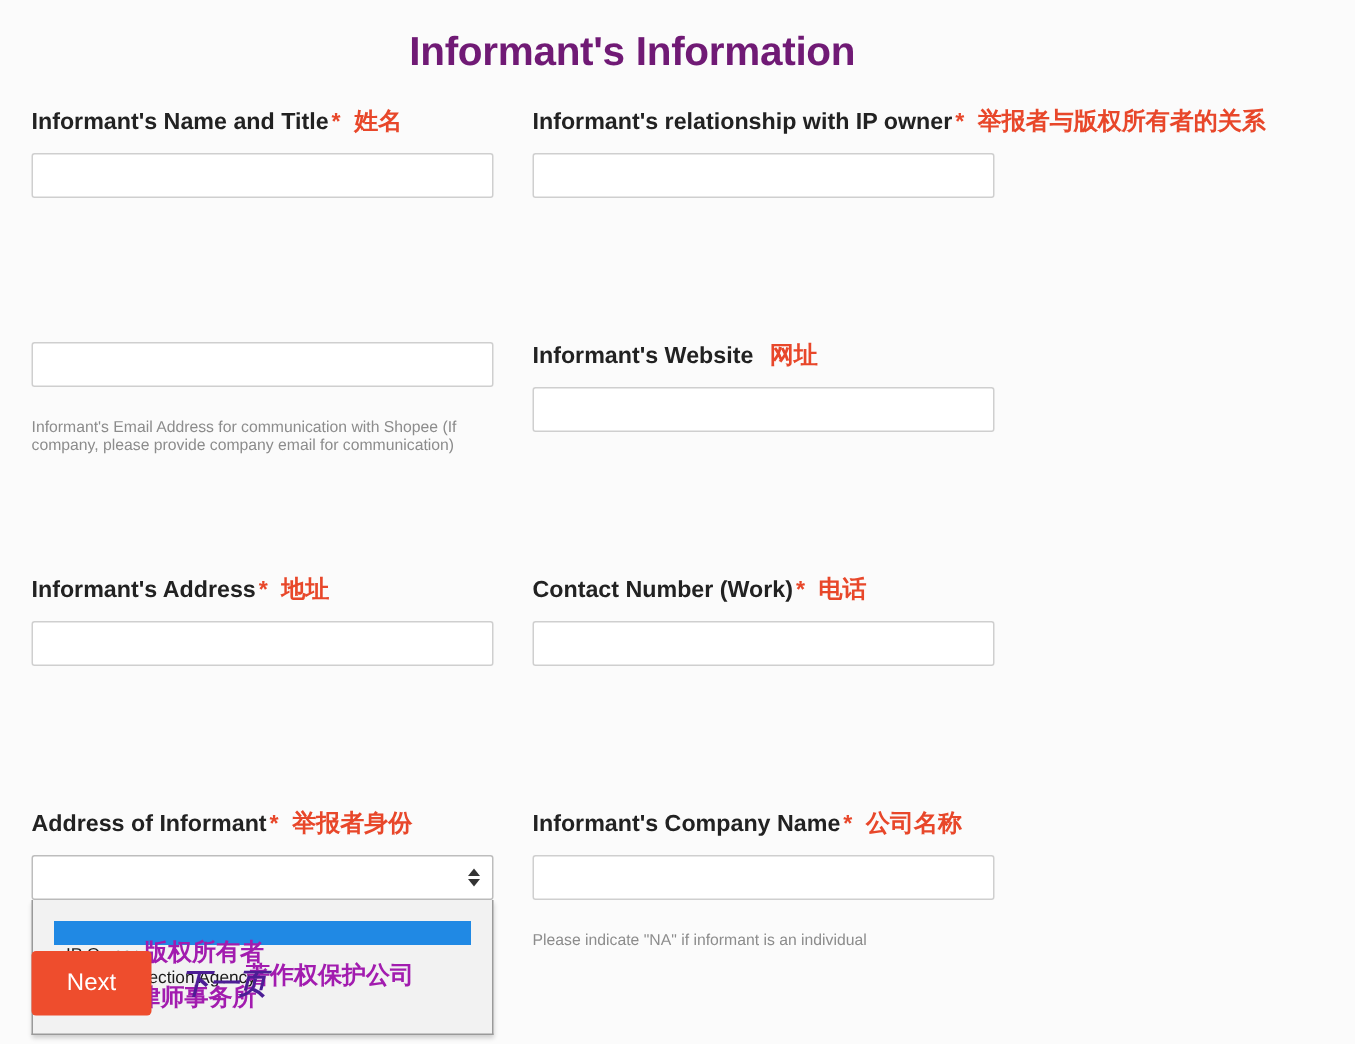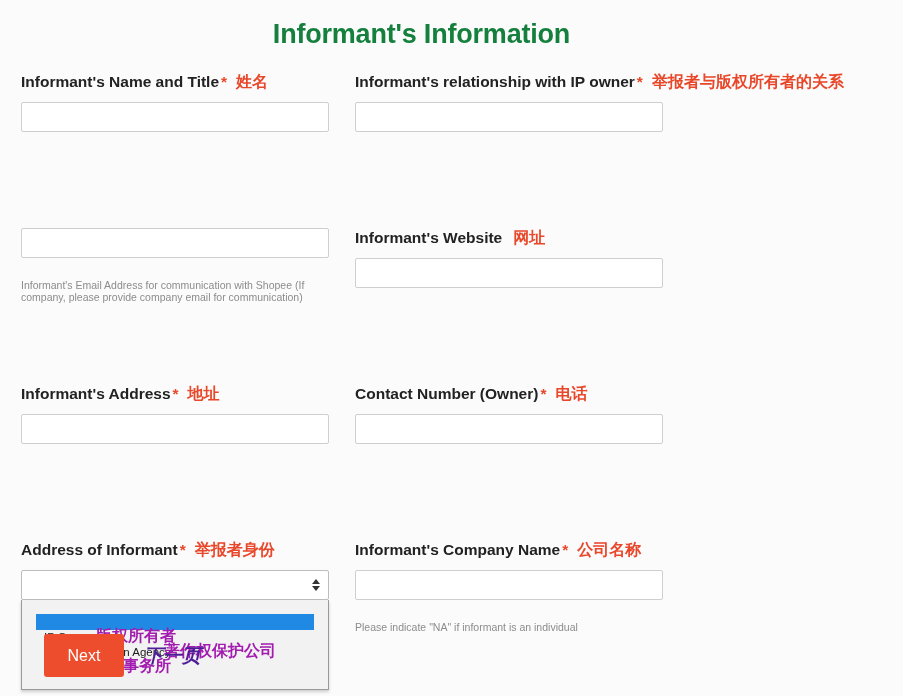--- a/index.html
+++ b/index.html
@@ -12,21 +12,21 @@
     color: #222;
     overflow: hidden;
     position: relative;
   }
   .page { position: relative; width: 903px; height: 696px; }
 
   .page-title {
     text-align: center;
     font-size: 27px;
     font-weight: bold;
-    color: #15803d;
+    color: #701a75;
     letter-spacing: -0.2px;
     margin: 0;
     padding-top: 19px;
     padding-right: 60px;
   }
 
   .form-grid {
     position: absolute;
     top: 72px;
     left: 0;
@@ -154,21 +154,20 @@
   .opt-ip .zh-opt  { left: 60px; }
   .opt-bpa .zh-opt { left: 128px; text-align: center; }
   .opt-law .zh-opt { left: 55px; }
 
   .footer {
     position: absolute;
     left: 21px;
     top: 634px;
     display: flex;
     align-items: center;
-    margin-left: 23px;
   }
   .next-button {
     background: #ee4d2d;
     color: #fff;
     border: none;
     border-radius: 3px;
     width: 80px;
     height: 43px;
     font-family: "Liberation Sans", sans-serif;
     font-size: 16px;
@@ -222,21 +221,21 @@
 
     <div class="form-row">
       <div class="field col-left">
         <div class="field-label">
           <span>Informant's Address</span><span class="req">*</span><span class="zh">地址</span>
         </div>
         <input class="text-input" type="text" placeholder="" style="">
       </div>
       <div class="field col-right">
         <div class="field-label">
-          <span>Contact Number (Owner)</span><span class="req">*</span><span class="zh">电话</span>
+          <span>Contact Number (Work)</span><span class="req">*</span><span class="zh">电话</span>
         </div>
         <input class="text-input" type="text" placeholder="" style="">
       </div>
     </div>
 
     <div class="form-row">
       <div class="field col-left">
         <div class="field-label">
           <span>Address of Informant</span><span class="req">*</span><span class="zh">举报者身份</span>
         </div>

